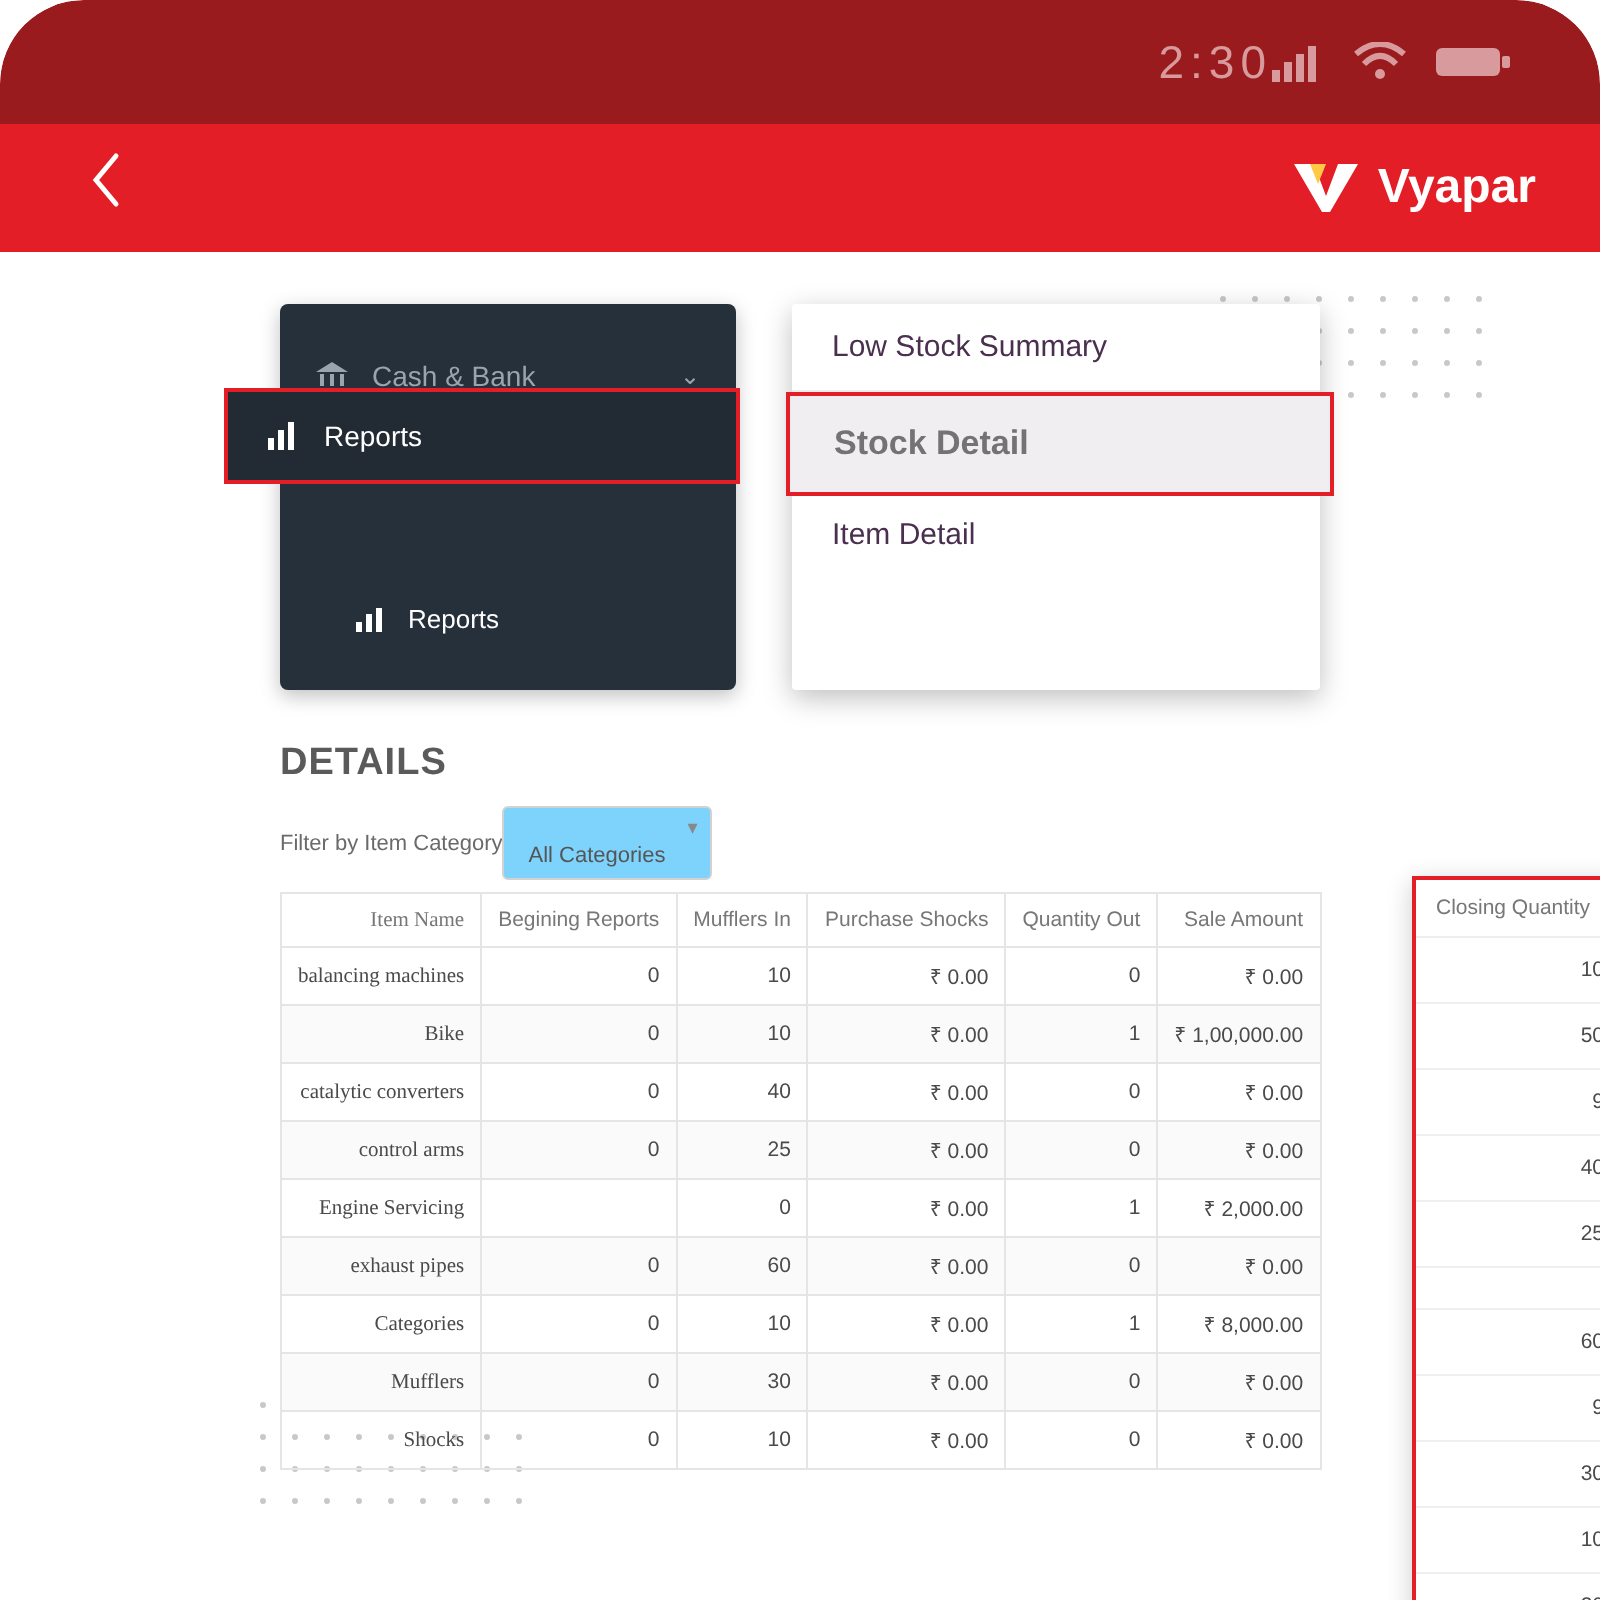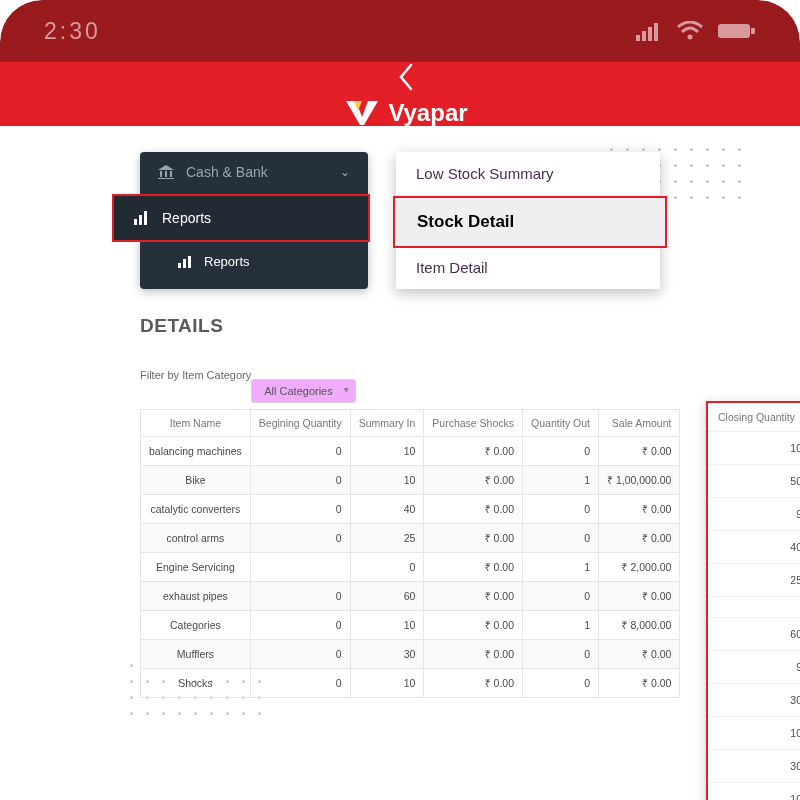--- a/index.html
+++ b/index.html
@@ -1,51 +1,51 @@
 <!DOCTYPE html>
 <html><head>
 <meta charset="utf-8">
 <style>
   * { box-sizing: border-box; margin: 0; padding: 0; }
   body { font-family: -apple-system, Arial, sans-serif; background: #fff; width: 800px; height: 800px; overflow: hidden; position: relative; }
   .phone-frame { width: 800px; height: 800px; background: #fff; position: relative; overflow: hidden; border-radius: 42px 42px 0 0; }
-  .status-bar { background: #9a1b1e; height: 62px; display: flex; align-items: center; justify-content: space-between; padding: 0 44px; border-radius: 42px 42px 0 0; }
+  .status-bar { background: #9a1b1e; height: 62px; display: flex; align-items: center; justify-content: flex-end; padding: 0 44px; border-radius: 42px 42px 0 0; }
   .status-time { color: #d89a9c; font-size: 23px; font-weight: 500; letter-spacing: 3px; }
   .status-icons { display: flex; align-items: center; gap: 14px; }
-  .app-header { background: #e31e26; height: 64px; display: flex; align-items: center; justify-content: space-between; padding: 0 32px 0 44px; flex-direction: column; }
+  .app-header { background: #e31e26; height: 64px; display: flex; align-items: center; justify-content: space-between; padding: 0 32px 0 44px; }
   .back-arrow { color: #fff; font-size: 30px; font-weight: 300; cursor: pointer; }
   .logo { display: flex; align-items: center; gap: 8px; }
   .logo-text { color: #fff; font-weight: 700; font-size: 24px; }
   .content { position: relative; padding: 26px 0 0 0; background: #fff; }
   .dots { position: absolute; display: grid; grid-template-columns: repeat(9, 6px); grid-template-rows: repeat(4, 6px); gap: 10px; }
   .dots span { width: 3px; height: 3px; background: #c8c8c8; border-radius: 50%; }
   .dots-top-right { top: 22px; right: 56px; }
   .dots-bottom-left { bottom: -20px; left: 130px; }
   .panels { display: flex; gap: 28px; margin-left: 140px; position: relative; z-index: 2; }
   .panel-nav { background: #26303a; width: 228px; border-radius: 4px; overflow: visible; box-shadow: 0 3px 10px rgba(0,0,0,0.25); position: relative; }
-  .nav-item { display: flex; align-items: center; padding: 12px 18px; color: #9aa4ae; font-size: 14px; gap: 12px; }
+  .nav-item { display: flex; align-items: center; padding: 28px 18px; color: #9aa4ae; font-size: 14px; gap: 12px; }
   .nav-item.cash { color: #9aa4ae; justify-content: space-between; }
   .nav-item.cash .left { display: flex; align-items: center; gap: 12px; }
   .nav-item.reports-main { background: #222a33; color: #fff; position: absolute; left: -28px; right: -2px; top: 42px; padding: 14px 20px; border: 2.5px solid #e31e26; z-index: 5; }
   .nav-item.reports-sub { margin-top: 50px; color: #fff; font-size: 13px; padding-left: 38px; }
   .panel-report { background: #fff; width: 264px; border-radius: 2px; box-shadow: 0 4px 14px rgba(0,0,0,0.25); overflow: visible; position: relative; }
   .report-item { padding: 13px 20px; font-size: 15px; color: #4a2f4f; border-bottom: 1px solid #eee; }
-  .report-item.selected { font-weight: 700; font-size: 17px; color: #000000; background: #f1eef2; position: absolute; left: -3px; right: -7px; top: 44px; border: 2.5px solid #e31e26; z-index: 5; padding: 14px 22px; }
+  .report-item.selected { font-weight: 700; font-size: 17px; color: #737373; background: #f1eef2; position: absolute; left: -3px; right: -7px; top: 44px; border: 2.5px solid #e31e26; z-index: 5; padding: 14px 22px; }
   .report-spacer { height: 50px; }
   .details { margin: 26px 0 0 140px; position: relative; z-index: 1; }
   .details-title { font-size: 19px; font-weight: 600; color: #5a5a5a; letter-spacing: 0.5px; }
   .filter-row { display: flex; align-items: center; margin-top: 10px; }
   .filter-label { font-size: 11px; color: #6a6a6a; }
-  .filter-select { border: 1px solid #d2d2d2; padding: 5px 22px 5px 12px; font-size: 11px; color: #555; background: #f0abfc; border-radius: 3px; position: relative; margin-top: 32px; }
+  .filter-select { border: 1px solid #d2d2d2; padding: 18px 22px 5px 12px; font-size: 11px; color: #555; background: #7dd3fc; border-radius: 3px; position: relative; }
   .filter-select::after { content: "▾"; position: absolute; right: 6px; top: 4px; font-size: 10px; color: #888; }
   .table-wrap { margin-top: 6px; position: relative; }
   table { border-collapse: collapse; font-size: 10.5px; color: #4a4a4a; }
   th, td { border: 1px solid #e5e5e5; padding: 7px 8px; text-align: right; white-space: nowrap; }
   th { font-weight: 400; color: #777; background: #fff; }
-  td:first-child, th:first-child { text-align: center; }
+  td:first-child, th:first-child { text-align: right; font-family: Liberation Serif, serif; }
   tbody tr:nth-child(even) { background: #fafafa; }
   .closing-col { position: absolute; top: -8px; right: -18px; width: 112px; border: 2.5px solid #e31e26; background: #fff; box-shadow: 0 3px 12px rgba(0,0,0,0.2); }
   .closing-col .ch { font-size: 10.5px; color: #777; padding: 8px 10px; border-bottom: 1px solid #eee; }
   .closing-col .cv { font-size: 10.5px; color: #4a4a4a; text-align: right; padding: 10px 14px; border-bottom: 1px solid #f0f0f0; }
   .chevron { font-size: 12px; color: #9aa4ae; }
   .icon-svg { display: inline-block; vertical-align: middle; }
 </style>
 </head>
 <body>
 
@@ -168,22 +168,22 @@
       <div class="filter-row">
         <span class="filter-label">Filter by Item Category</span>
         <span class="filter-select">All Categories</span>
       </div>
 
       <div class="table-wrap">
         <table>
           <thead>
             <tr>
               <th>Item Name</th>
-              <th>Begining Quantity</th>
-              <th>Summary In</th>
+              <th>Begining Reports</th>
+              <th>Mufflers In</th>
               <th>Purchase Shocks</th>
               <th>Quantity Out</th>
               <th>Sale Amount</th>
             </tr>
           </thead>
           <tbody id="table-body">
               <tr>
                 <td>balancing machines</td>
                 <td>0</td>
                 <td>10</td>

